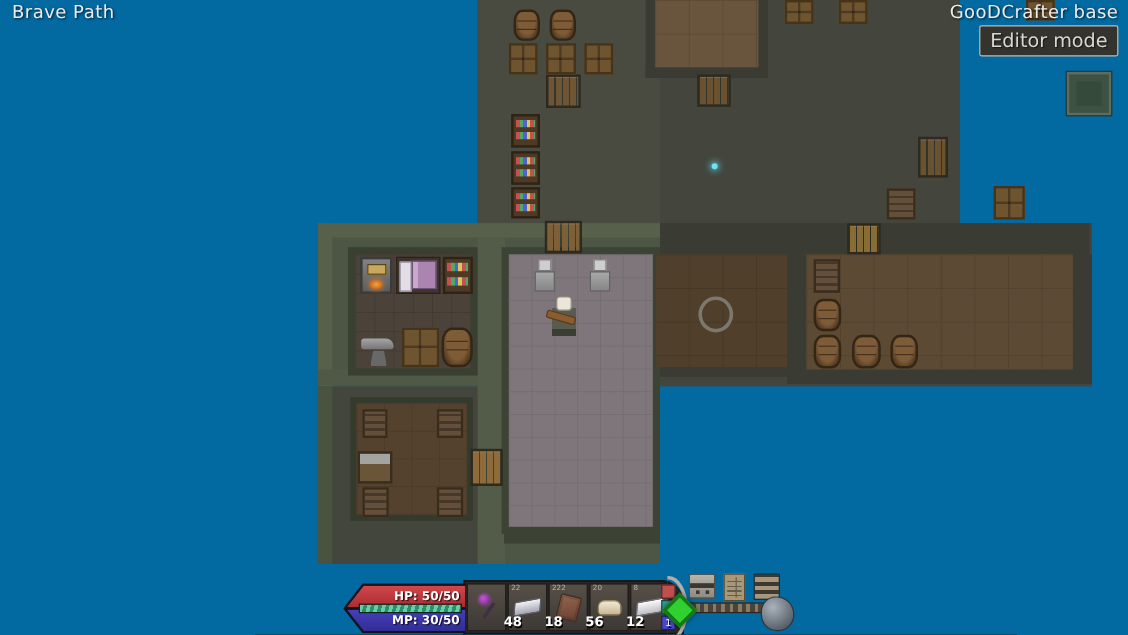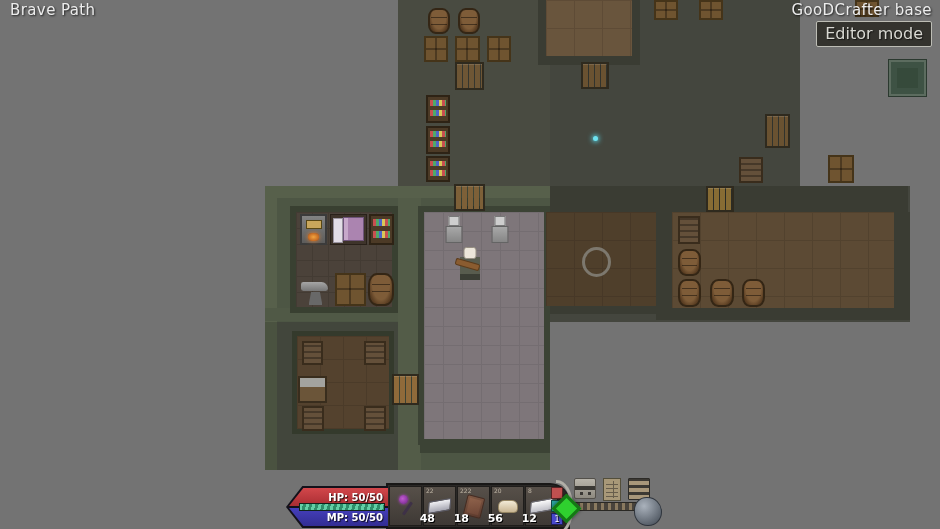--- a/index.html
+++ b/index.html
@@ -1,16 +1,16 @@
 <!DOCTYPE html>
 <html><head>
 <meta charset="utf-8">
 <style>
   html,body{margin:0;padding:0;background:#222;}
-  .stage{position:relative;width:940px;height:529px;overflow:hidden;background:#737373;
+  .stage{position:relative;width:940px;height:529px;overflow:hidden;background:#0369a1;
          font-family:"DejaVu Sans",sans-serif;}
   
   .loc-label{position:absolute;left:10px;top:1px;font-size:15px;color:#ececec;
              letter-spacing:.4px;text-shadow:1px 1px 2px rgba(0,0,0,.7);}
   .base-label{position:absolute;right:8px;top:1px;font-size:15px;color:#ececec;
               letter-spacing:.4px;text-shadow:1px 1px 2px rgba(0,0,0,.7);margin-left:13px;}
   .editor-btn{position:absolute;right:8px;top:21px;background:#34332e;color:#d8d8d2;
               border:1px solid #bdbdb5;border-radius:2px;font-size:16px;padding:2px 8px 3px;
               text-shadow:1px 1px 1px rgba(0,0,0,.6);cursor:pointer;}
   
@@ -203,21 +203,21 @@
 
   <div class="loc-label">Brave Path</div>
   <div class="base-label">GooDCrafter base</div>
   <div class="editor-btn">Editor mode</div>
 
   <div class="banner">
     <div class="hp">
       <span>HP: 50/50</span>
     </div>
     <div class="mp">
-      <span>MP: 50/50</span>
+      <span>MP: 30/50</span>
     </div>
     <div class="xp"></div>
   </div>
 
   <div class="hotbar" id="hotbar-slots">
       <div class="slot">
         <span class="tag"></span>
         <span class="item i-purple-mace"></span>
         <span class="count"></span>
       </div>

